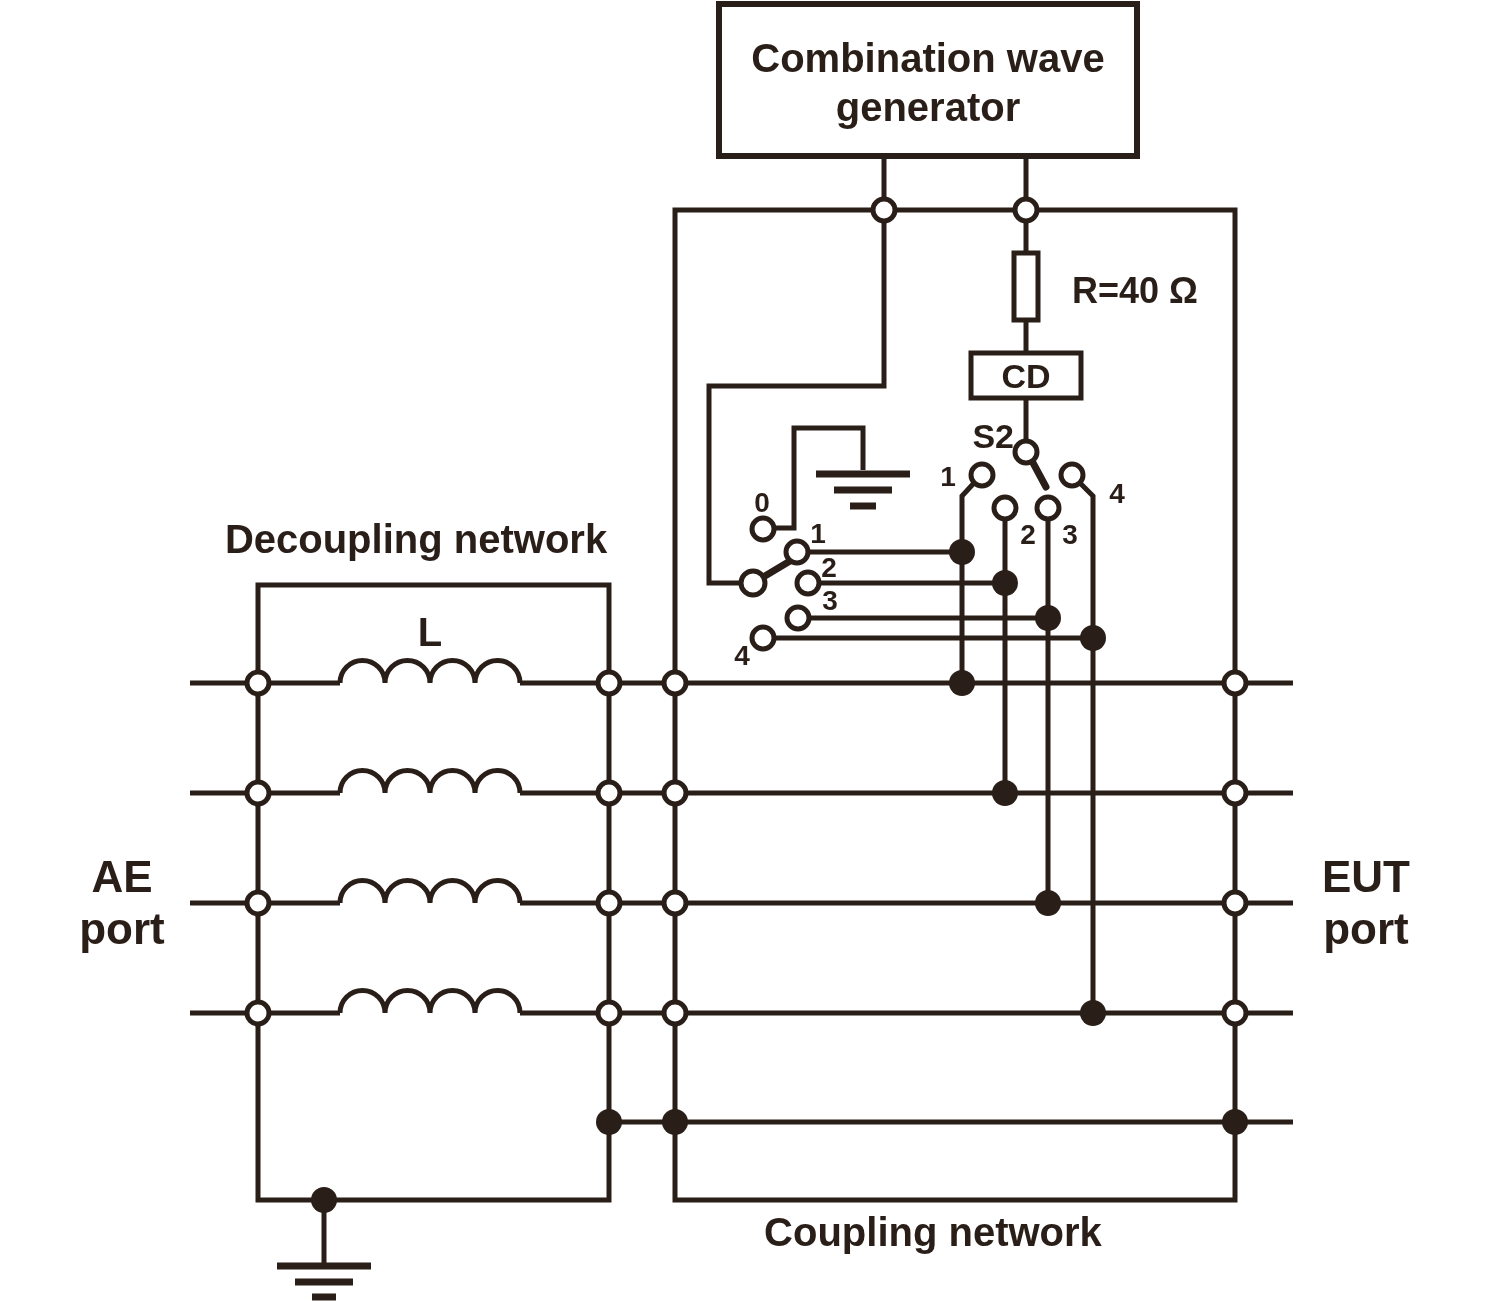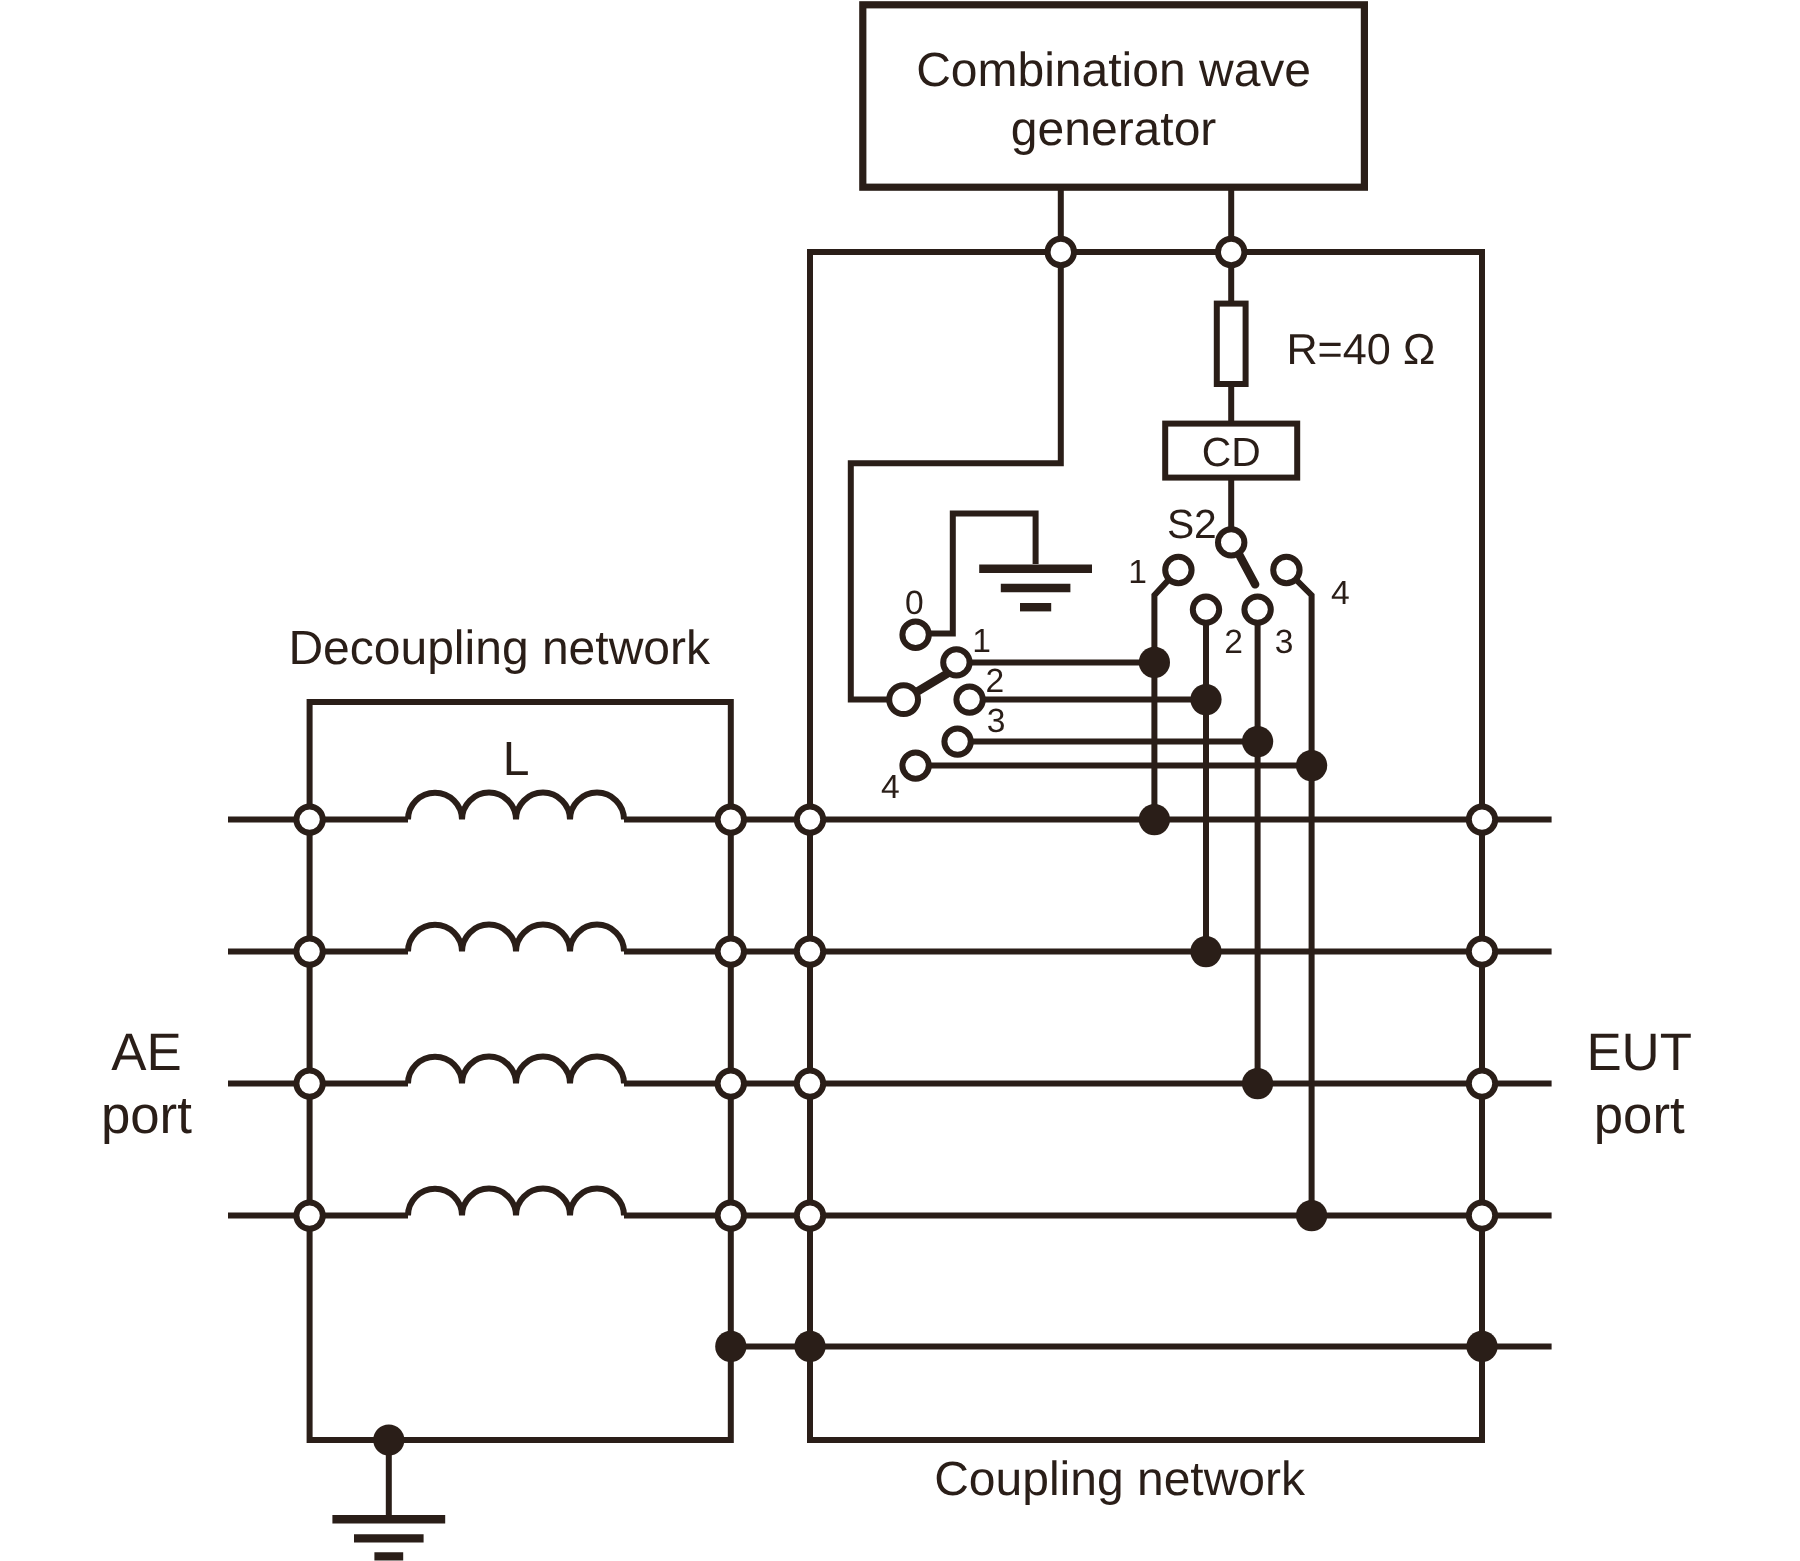--- a/index.html
+++ b/index.html
@@ -1,17 +1,17 @@
 <!DOCTYPE html>
 <html style="--ink: #2a1e18; --bg: #ffffff;"><head>
 <meta charset="utf-8">
 <style>
   :root { --ink: #2a1e18; --bg: #ffffff; }
   html, body { margin: 0; padding: 0; background: var(--bg, #fff); }
-  .stage { width: 1500px; height: 1301px; background: var(--bg, #fff); position: relative; }
+  .stage { width: 1500px; height: 1301px; background: var(--bg, #fff); position: relative; font-weight: bold; }
   svg { display: block; }
 
   .wire  { fill: none; stroke: var(--ink); stroke-width: 5; stroke-linejoin: miter; }
   .blade { fill: none; stroke: var(--ink); stroke-width: 7; stroke-linecap: round; }
   .bar   { stroke: var(--ink); stroke-width: 7; stroke-linecap: butt; }
   .box   { fill: none; stroke: var(--ink); stroke-width: 5; }
   .box-gen { stroke-width: 6; }
   .node  { fill: #ffffff; stroke: var(--ink); stroke-width: 5; }
   .dot   { fill: var(--ink); stroke: none; }
 

